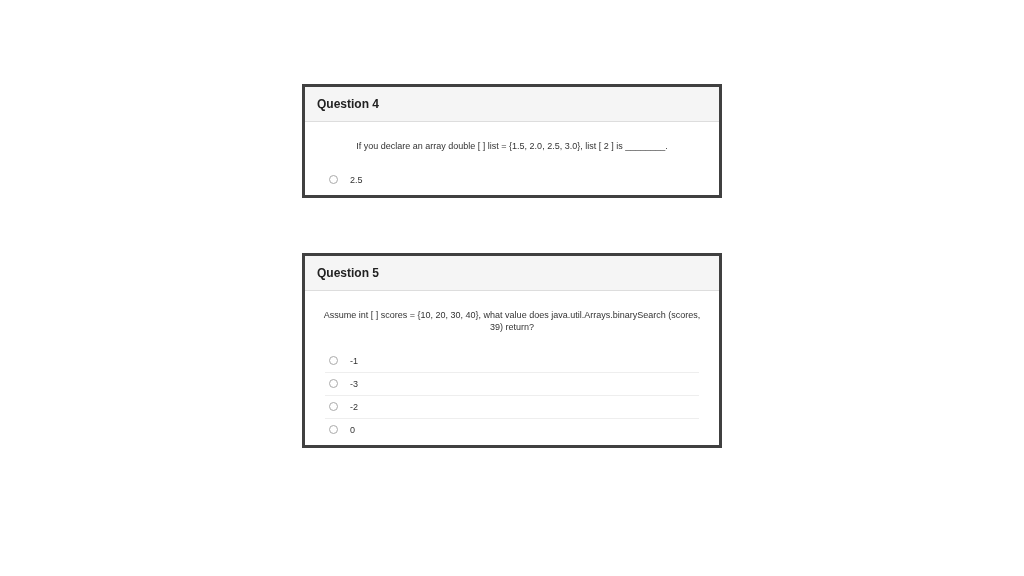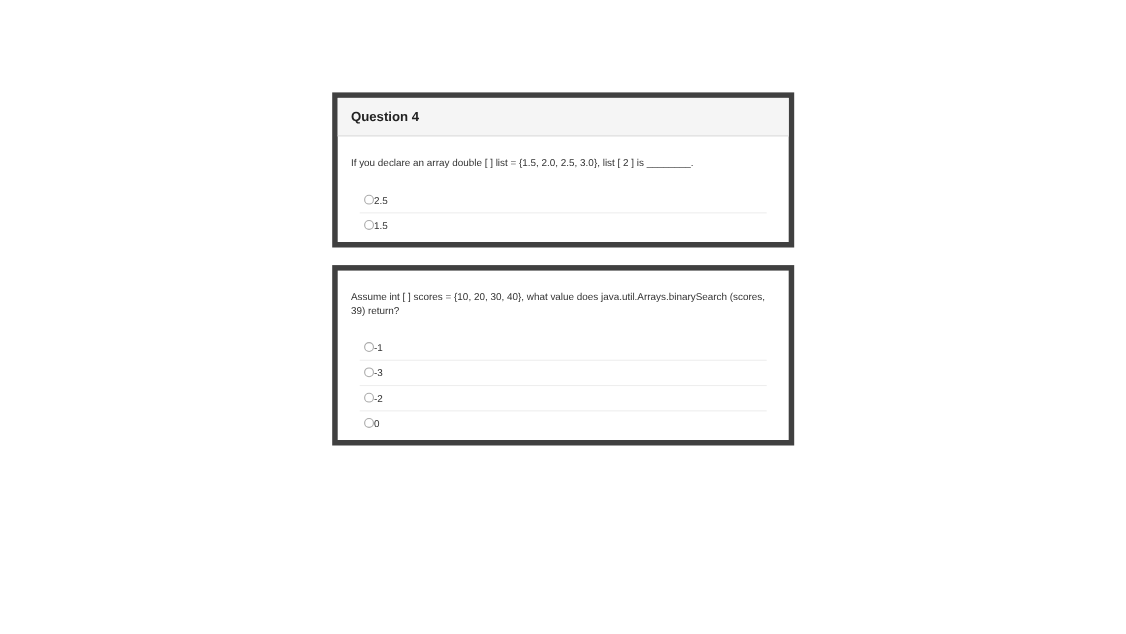--- a/index.html
+++ b/index.html
@@ -11,51 +11,52 @@
     overflow: hidden;
     font-size: 10px;
     color: #222;
   }
   .container {
     width: 420px;
     margin: 0 auto;
     padding-top: 84px;
   }
   .question-block {
-    border: 5px solid #404040;
-    margin-bottom: 16px;
+    border: 3px solid #404040;
+    margin-bottom: 55px;
   }
   .question-header {
     background: #f5f5f5;
     border-bottom: 1px solid #ddd;
     padding: 10px 12px;
   }
   .question-title {
     font-weight: 700;
     font-size: 12px;
     color: #222;
   }
   .question-body {
     padding: 18px 12px 4px 12px;
+    text-align: center;
   }
   .prompt {
     font-size: 9px;
     color: #333;
     margin-bottom: 16px;
     line-height: 1.4;
   }
   .options {
     padding: 0 8px;
   }
   .option-row {
     display: flex;
     align-items: center;
     padding: 6px 4px;
     border-bottom: 1px solid #eee;
-    gap: 0;
+    gap: 12px;
   }
   .option-row:last-child {
     border-bottom: none;
   }
   .radio {
     width: 9px;
     height: 9px;
     border: 1px solid #aaa;
     border-radius: 50%;
     flex-shrink: 0;
@@ -75,29 +76,28 @@
     <div class="question-header">
       <div class="question-title">Question 4</div>
     </div>
     <div class="question-body">
       <div class="prompt">If you declare an array double [ ] list = {1.5, 2.0, 2.5, 3.0}, list [ 2 ] is ________.</div>
       <div class="options">
         <div class="option-row">
           <span class="radio"></span>
           <span class="option-label">2.5</span>
         </div>
-        <div class="option-row">
-          <span class="radio"></span>
-          <span class="option-label">1.5</span>
-        </div>
       </div>
     </div>
   </div>
 
   <div class="question-block">
+    <div class="question-header">
+      <div class="question-title">Question 5</div>
+    </div>
     <div class="question-body">
       <div class="prompt">Assume int [ ] scores = {10, 20, 30, 40}, what value does java.util.Arrays.binarySearch (scores, 39) return?</div>
       <div class="options">
         <div class="option-row">
           <span class="radio"></span>
           <span class="option-label">-1</span>
         </div>
         <div class="option-row">
           <span class="radio"></span>
           <span class="option-label">-3</span>

